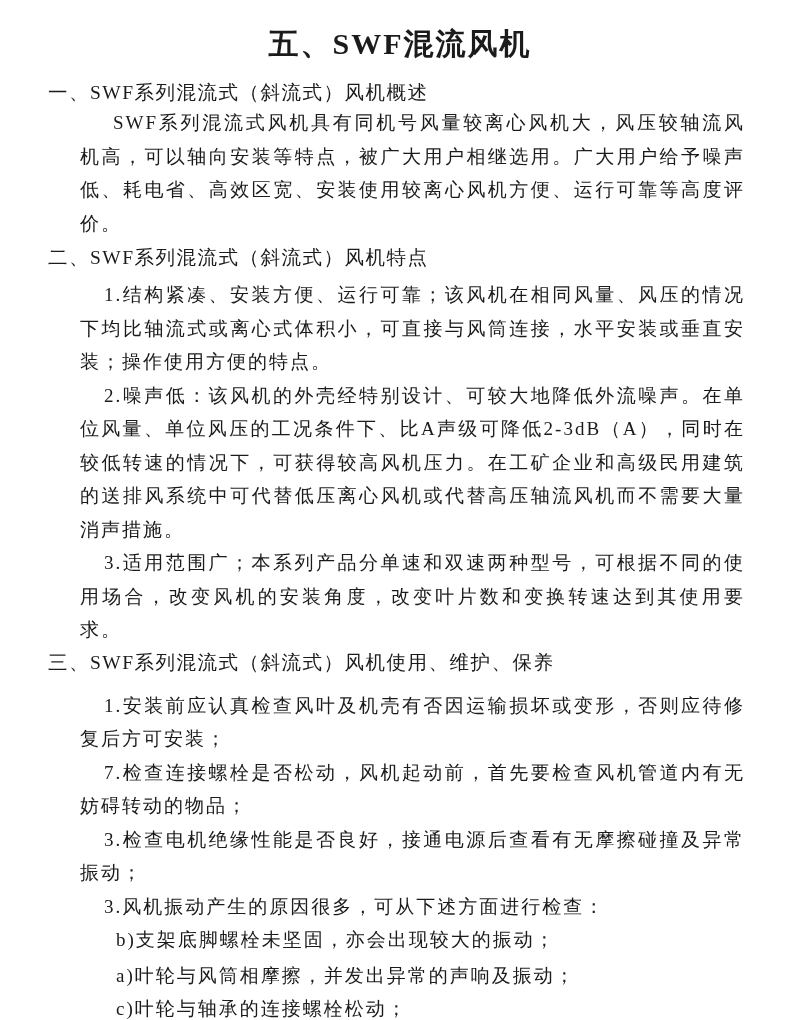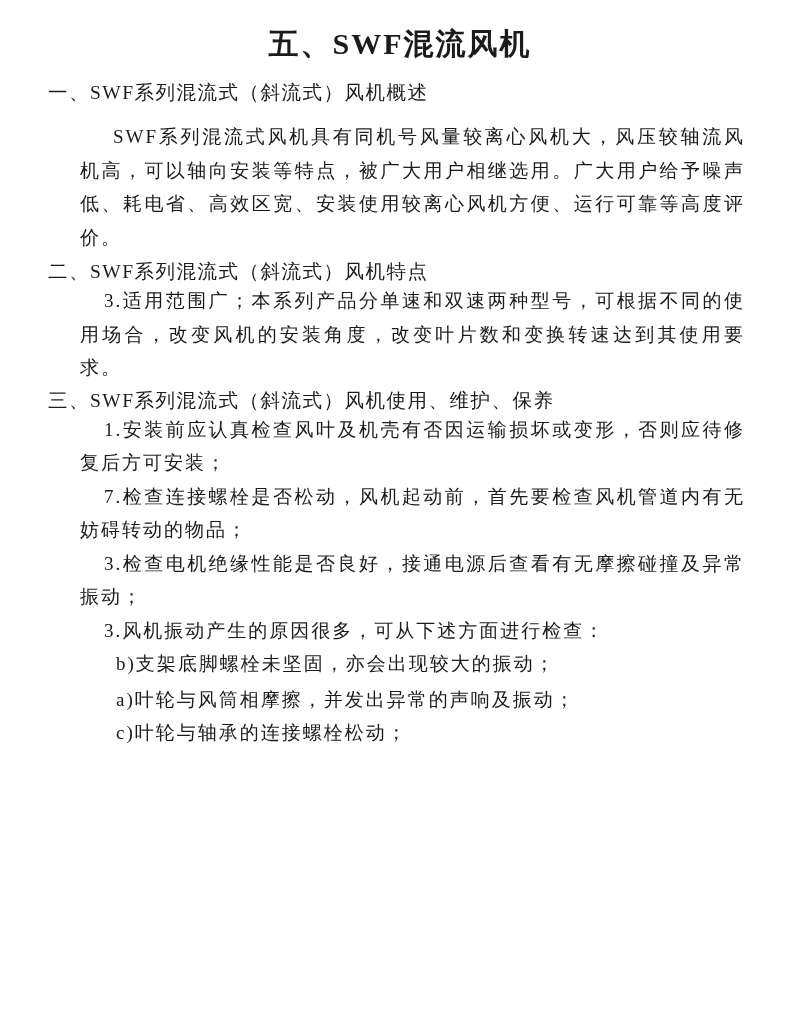--- a/index.html
+++ b/index.html
@@ -32,38 +32,40 @@
   .h2 { margin-top: 6px; }
   .h3 { margin-top: 4px; }
   .para {
     margin: 0 55px 0 80px;
     font-size: 19px;
     line-height: 33.5px;
     letter-spacing: 2px;
     text-align: justify;
     text-justify: inter-ideograph;
   }
-  .p-first { margin-top: 15px; text-indent: 33px; }
+  .p-first { margin-top: 1px; text-indent: 33px; }
   .num { text-indent: 24px; }
   .sub { margin-left: 116px; text-indent: 0; }
   .mt2  { margin-top: 2px; }
   .mt8  { margin-top: 8px; }
-  .mt14 { }
+  .mt14 { margin-top: 14px; }
 </style>
 </head>
 <body>
 
 <div class="page">
 
   <h1 class="doc-title">五、SWF混流风机</h1>
 
   <h2 class="sec-heading h1">一、SWF系列混流式（斜流式）风机概述</h2>
   <p class="para p-first">SWF系列混流式风机具有同机号风量较离心风机大，风压较轴流风机高，可以轴向安装等特点，被广大用户相继选用。广大用户给予噪声低、耗电省、高效区宽、安装使用较离心风机方便、运行可靠等高度评价。</p>
 
   <h2 class="sec-heading h2">二、SWF系列混流式（斜流式）风机特点</h2>
+  <p class="para num mt8">1.结构紧凑、安装方便、运行可靠；该风机在相同风量、风压的情况下均比轴流式或离心式体积小，可直接与风筒连接，水平安装或垂直安装；操作使用方便的特点。</p>
+  <p class="para num">2.噪声低：该风机的外壳经特别设计、可较大地降低外流噪声。在单位风量、单位风压的工况条件下、比A声级可降低2-3dB（A），同时在较低转速的情况下，可获得较高风机压力。在工矿企业和高级民用建筑的送排风系统中可代替低压离心风机或代替高压轴流风机而不需要大量消声措施。</p>
   <p class="para num">3.适用范围广；本系列产品分单速和双速两种型号，可根据不同的使用场合，改变风机的安装角度，改变叶片数和变换转速达到其使用要求。</p>
 
   <h2 class="sec-heading h3">三、SWF系列混流式（斜流式）风机使用、维护、保养</h2>
   <p class="para num mt14">1.安装前应认真检查风叶及机壳有否因运输损坏或变形，否则应待修复后方可安装；</p>
   <p class="para num">7.检查连接螺栓是否松动，风机起动前，首先要检查风机管道内有无妨碍转动的物品；</p>
   <p class="para num">3.检查电机绝缘性能是否良好，接通电源后查看有无摩擦碰撞及异常振动；</p>
   <p class="para num">3.风机振动产生的原因很多，可从下述方面进行检查：</p>
   <p class="para sub">b)支架底脚螺栓未坚固，亦会出现较大的振动；</p>
   <p class="para sub mt2">a)叶轮与风筒相摩擦，并发出异常的声响及振动；</p>
   <p class="para sub">c)叶轮与轴承的连接螺栓松动；</p>

